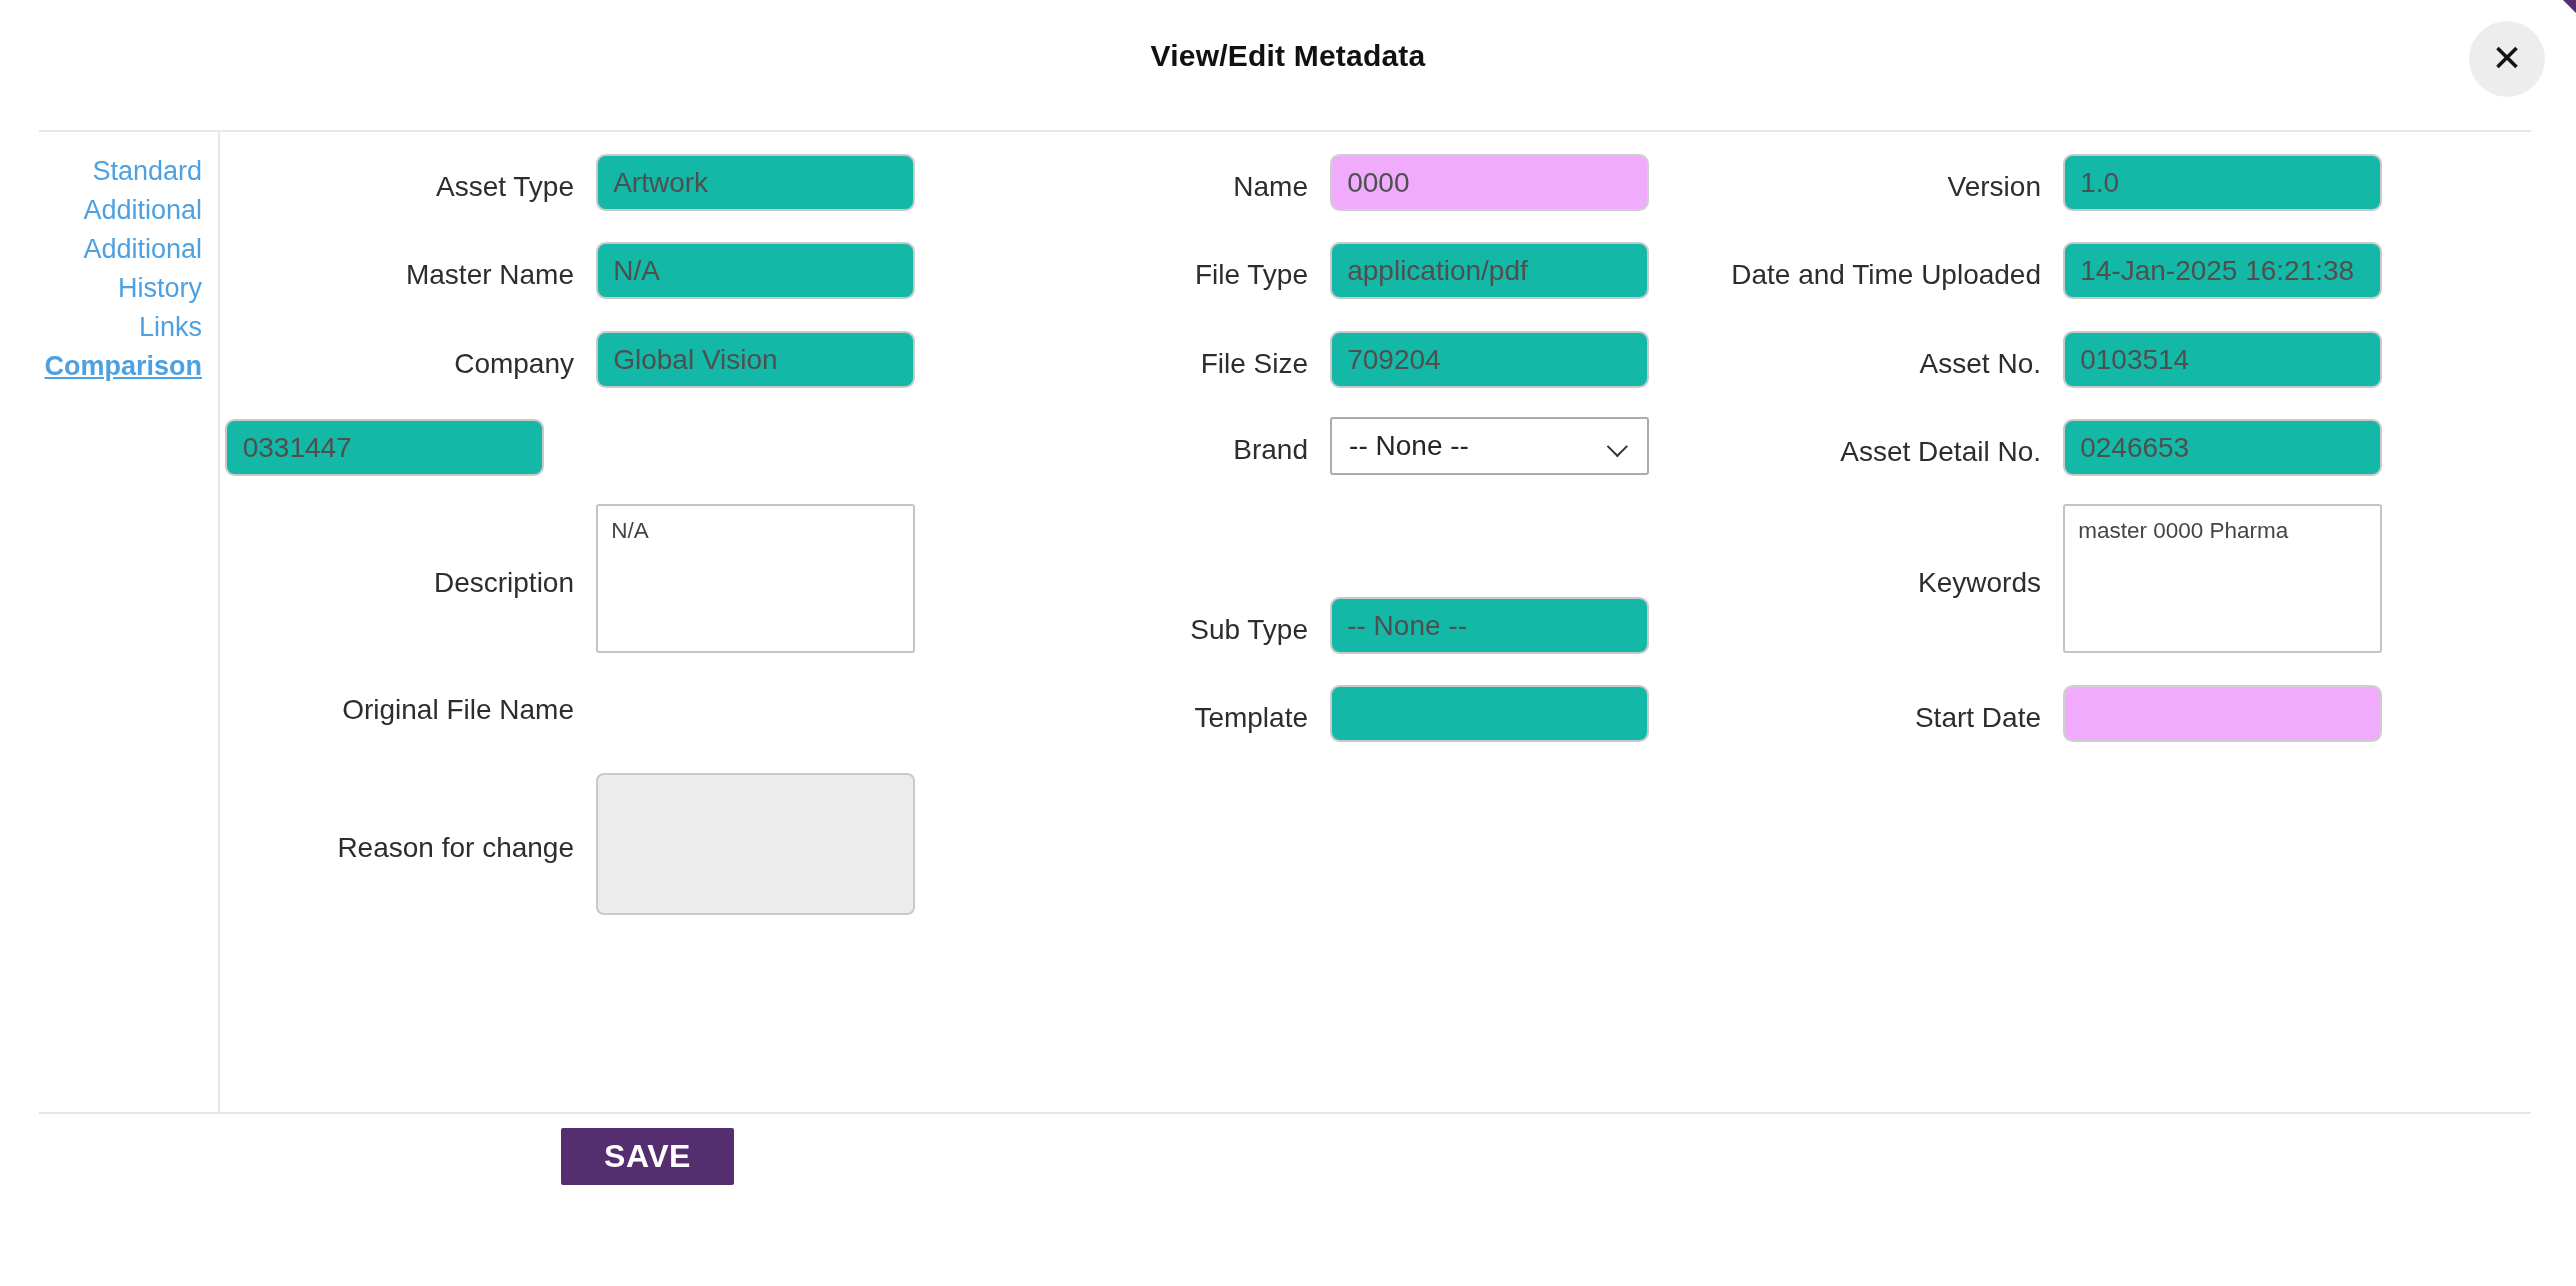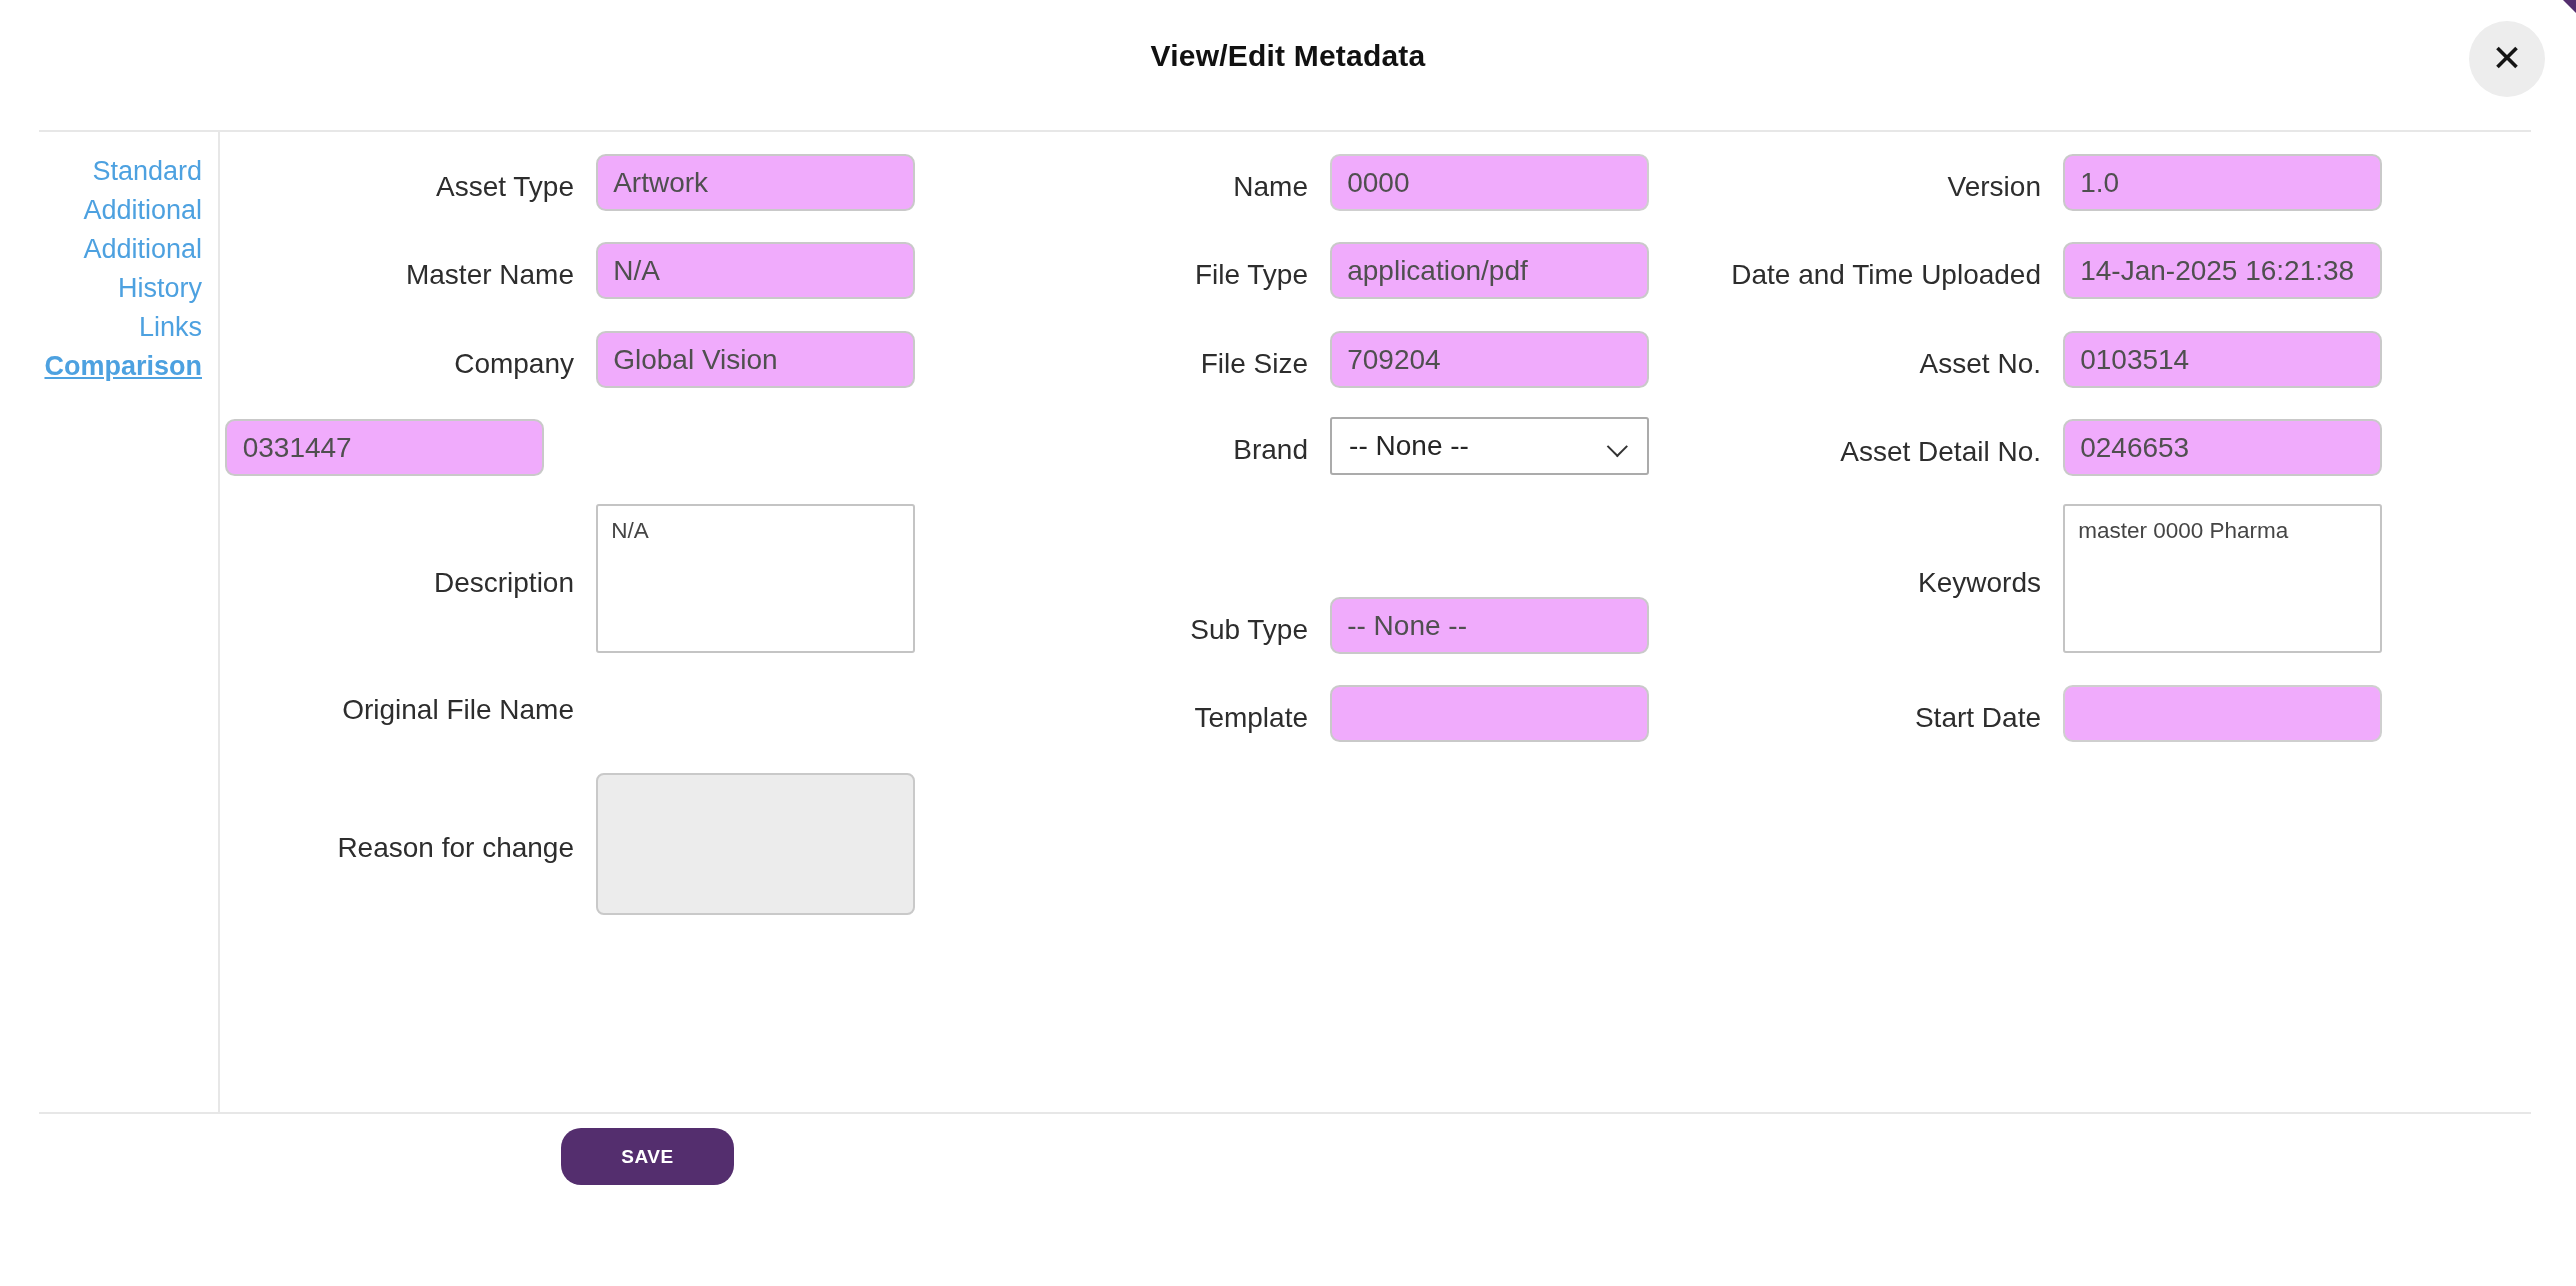--- a/index.html
+++ b/index.html
@@ -40,39 +40,39 @@
   .row.c3{left:1692px;}
   .flabel{
     width:349px;text-align:right;padding-right:21.5px;padding-top:8.8px;
     font-size:28px;color:#2d2d2d;white-space:nowrap;flex:none;
   }
   .ctrl{flex:none;width:319px;box-sizing:border-box;font-family:inherit;}
   input.ctrl{
     height:57px;font-size:28px;color:#4f4f4f;padding:0 0 0 15.7px;
     border:2px solid #cfcfcf;border-radius:9.8px;background:#f0abfc;outline:none;
   }
-  input.ctrl.gray{background:#f0abfc;border-color:#c9c9c9;}
+  input.ctrl.gray{background:#14b8a6;border-color:#c9c9c9;}
   textarea.ctrl{
     resize:none;font-size:22.5px;color:#454545;padding:9.8px 13.7px;outline:none;
     border:2px solid #c4c4c4;border-radius:2.9px;background:#fff;line-height:1.3;
   }
   textarea.ctrl.tall{height:149px;}
   textarea.ctrl.gray{background:#ececec;border-color:#c9c9c9;border-radius:7.8px;height:142px;}
   .select-ctrl{
     position:relative;height:58px;background:#fff;border:2px solid #ababab;border-radius:2.9px;
     display:flex;align-items:center;padding-left:17.6px;font-size:28px;color:#262626;cursor:pointer;
   }
   .select-ctrl .chev{
     position:absolute;right:21.5px;top:19.6px;width:12.7px;height:12.7px;
     border-right:2.9px solid #333;border-bottom:2.9px solid #333;transform:rotate(45deg);
   }
   
   .save-btn{
-    position:absolute;left:561px;top:1128px;width:173px;height:57px;border:none;border-radius:20px;
-    background:#542e6e;color:#fff;font-size:19px;font-weight:bold;letter-spacing:0.5px;
+    position:absolute;left:561px;top:1128px;width:173px;height:57px;border:none;border-radius:2px;
+    background:#542e6e;color:#fff;font-size:32px;font-weight:bold;letter-spacing:0.5px;
     cursor:pointer;font-family:inherit;
   }
 </style>
 </head>
 <body>
 
 <div class="modal-title">View/Edit Metadata</div>
 <button class="close-btn">
   <span>✕</span>
 </button>

